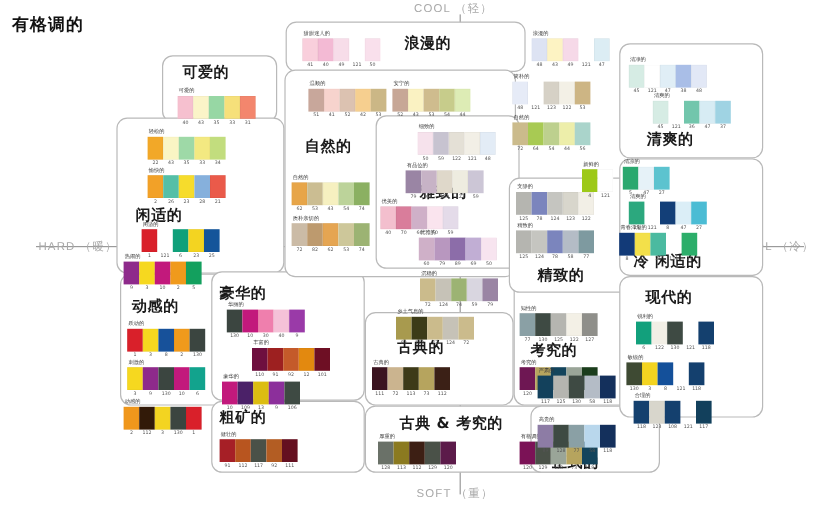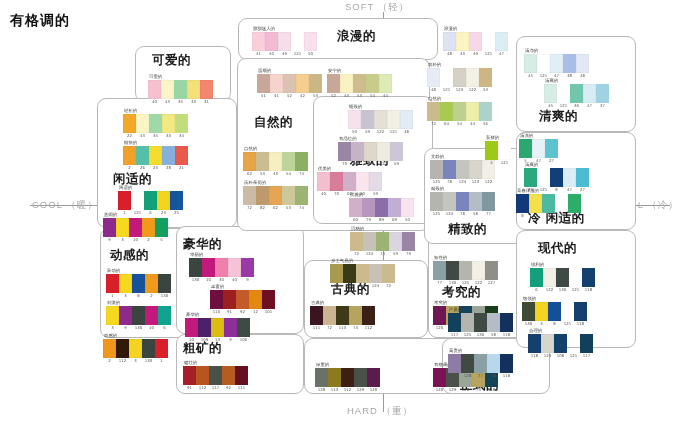--- a/index.html
+++ b/index.html
@@ -67,23 +67,23 @@
 </style>
 </head>
 <body>
 
 <div id="stage">
 
   <div class="page-title">有格调的</div>
 
   <div class="axis-line axis-h"></div>
   <div class="axis-line axis-v"></div>
-  <div class="axis-label axis-soft">SOFT （轻）</div>
-  <div class="axis-label axis-hard">HARD （重）</div>
-  <div class="axis-label axis-warm">COOL （暖）</div>
+  <div class="axis-label axis-soft">COOL （轻）</div>
+  <div class="axis-label axis-hard">SOFT （重）</div>
+  <div class="axis-label axis-warm">HARD （暖）</div>
   <div class="axis-label axis-cool">COOL （冷）</div>
 
   <div class="box box-fill" style="left:135px;top:46px;width:96px;height:56px;"></div>
   <div class="box box-fill" style="left:97px;top:98px;width:140px;height:130px;"></div>
   <div class="box box-fill" style="left:100px;top:228px;width:98px;height:110px;"></div>
   <div class="box box-fill" style="left:176px;top:226px;width:128px;height:108px;"></div>
   <div class="box box-fill" style="left:176px;top:334px;width:128px;height:60px;"></div>
   <div class="box box-fill" style="left:238px;top:18px;width:200px;height:42px;"></div>
   <div class="box box-fill" style="left:237px;top:58px;width:193px;height:173px;"></div>
   <div class="box box-fill" style="left:313px;top:96px;width:120px;height:128px;"></div>
@@ -98,20 +98,21 @@
 
   <div class="grp-title" style="left:152px;top:52px;">可爱的</div>
   <div class="grp-title" style="left:113px;top:171px;">闲适的</div>
   <div class="grp-title" style="left:110px;top:247px;">动感的</div>
   <div class="grp-title" style="left:183px;top:236px;">豪华的</div>
   <div class="grp-title" style="left:183px;top:340px;">粗矿的</div>
   <div class="grp-title" style="left:337px;top:28px;">浪漫的</div>
   <div class="grp-title" style="left:254px;top:114px;">自然的</div>
   <div class="grp-title" style="left:350px;top:152px;">雅致的</div>
   <div class="grp-title" style="left:331px;top:281px;">古典的</div>
+  <div class="grp-title" style="left:333px;top:345px;">古典 &amp; 考究的</div>
   <div class="grp-title" style="left:442px;top:284px;">考究的</div>
   <div class="grp-title" style="left:448px;top:221px;">精致的</div>
   <div class="grp-title" style="left:460px;top:377px;">正式的</div>
   <div class="grp-title" style="left:539px;top:108px;">清爽的</div>
   <div class="grp-title" style="left:528px;top:210px;">冷  闲适的</div>
   <div class="grp-title" style="left:538px;top:240px;">现代的</div>
 
   <div class="pal" style="left:148px;top:74px;">
       <div class="pal-name">可爱的</div>
       <div class="sw-row">

